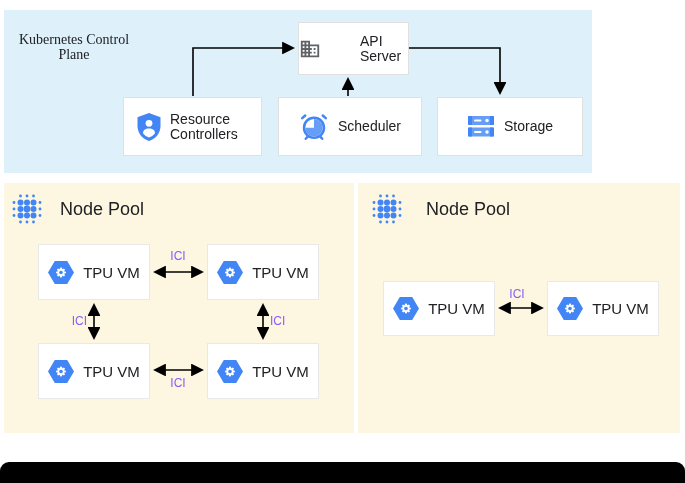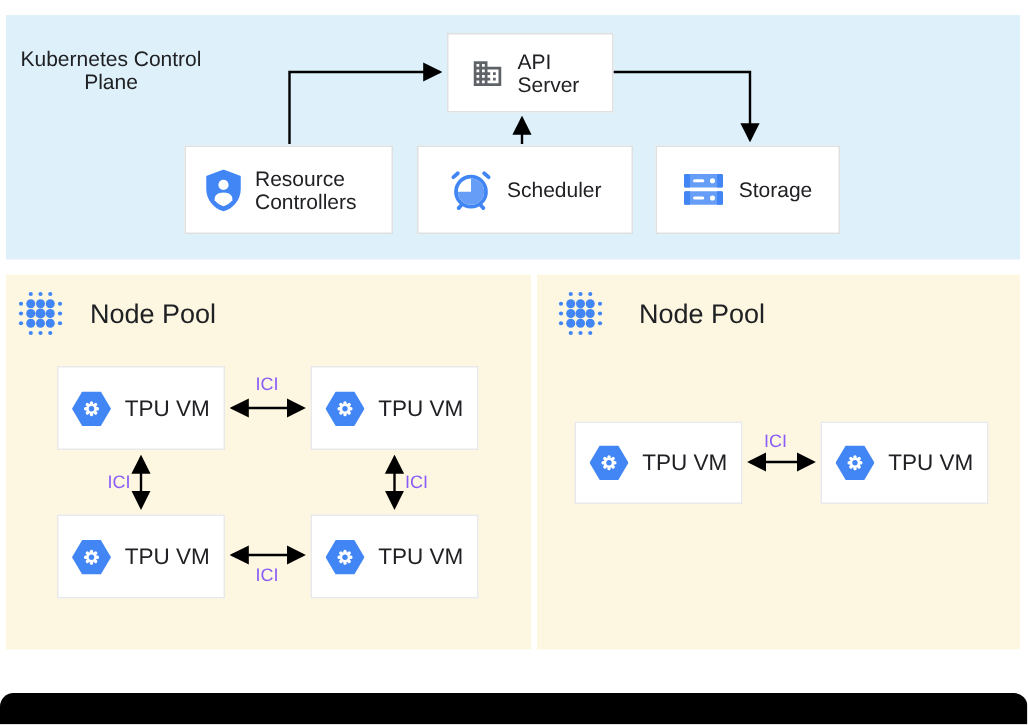--- a/index.html
+++ b/index.html
@@ -1,19 +1,19 @@
 <!DOCTYPE html>
 <html><head>
 <meta charset="utf-8">
 <style>
   html,body{margin:0;padding:0;background:#ffffff;}
   body{font-family:"Liberation Sans",sans-serif;color:#202124;}
   .canvas{position:relative;width:685px;height:483px;background:#ffffff;overflow:hidden;}
   .panel{position:absolute;}
-  .cp-panel{left:4px;top:10px;width:676px;height:163px;background:#def0fa;}
+  .cp-panel{left:4px;top:10px;width:588px;height:163px;background:#def0fa;font-family:Liberation Serif, serif;}
   .pool-panel{background:#fdf7e1;}
   .pool-left{left:4px;top:183px;width:350px;height:250px;}
   .pool-right{left:358px;top:183px;width:322px;height:250px;}
   .cp-title{position:absolute;left:0px;top:22px;width:140px;text-align:center;
             font-size:14px;line-height:15px;color:#202124;}
   .node-box{position:absolute;background:#ffffff;border:1px solid #e0e0e0;box-sizing:border-box;
             display:flex;align-items:center;justify-content:center;gap:9px;}
   .vm-box{border:1px solid #e9e9e9;}
   .lbl{font-size:14px;line-height:15px;color:#202124;}
   .vm-lbl{font-size:15px;color:#202124;}
@@ -50,21 +50,21 @@
       <line x1="348" y1="96" x2="348" y2="79" marker-end="url(#ah)"></line>
       <polyline points="394,48 500,48 500,93" marker-end="url(#ah)"></polyline>
       <line x1="155" y1="272" x2="202" y2="272" marker-start="url(#ah)" marker-end="url(#ah)"></line>
       <line x1="155" y1="370" x2="202" y2="370" marker-start="url(#ah)" marker-end="url(#ah)"></line>
       <line x1="94" y1="305" x2="94" y2="338" marker-start="url(#ah)" marker-end="url(#ah)"></line>
       <line x1="263" y1="305" x2="263" y2="338" marker-start="url(#ah)" marker-end="url(#ah)"></line>
       <line x1="500" y1="308" x2="542" y2="308" marker-start="url(#ah)" marker-end="url(#ah)"></line>
     </g>
   </svg>
 
-  <div class="node-box" style="left:298px;top:22px;width:111px;height:53px;">
+  <div class="node-box" style="left:298px;top:22px;width:111px;height:53px;justify-content:space-between;">
     <span>
       <svg width="22" height="22" viewBox="0 0 24 24">
         <path fill="#5f6368" d="M12 7V3H2v18h20V7H12zM6 19H4v-2h2v2zm0-4H4v-2h2v2zm0-4H4V9h2v2zm0-4H4V5h2v2zm4 12H8v-2h2v2zm0-4H8v-2h2v2zm0-4H8V9h2v2zm0-4H8V5h2v2zm10 12h-8v-2h2v-2h-2v-2h2v-2h-2V9h8v10zm-2-8h-2v2h2v-2zm0 4h-2v2h2v-2z"></path>
       </svg>
     </span>
     <span class="lbl wrap-48">API Server</span>
   </div>
 
   <div class="node-box" style="left:278px;top:97px;width:144px;height:59px;">
     <span>
@@ -86,21 +86,21 @@
     <span>
       <svg width="24" height="28" viewBox="0 0 24 28">
         <path fill="#4285f4" d="M12 0 L23.5 4.3 V13 c0 7-4.8 13.1-11.5 14.9 C5.3 26.1.5 20 .5 13 V4.3 Z"></path>
         <circle cx="12" cy="10.3" r="3.4" fill="#ffffff"></circle>
         <path fill="#ffffff" d="M12 15.4 c-3.7 0-5.9 1.9-5.9 4.1 v1 c1.6 1.9 3.6 3.3 5.9 4 2.3-.7 4.3-2.1 5.9-4 v-1 c0-2.2-2.2-4.1-5.9-4.1 z"></path>
       </svg>
     </span>
     <span class="lbl wrap-78">Resource Controllers</span>
   </div>
 
-  <div class="node-box" style="left:437px;top:97px;width:123px;height:59px;">
+  <div class="node-box" style="left:437px;top:97px;width:146px;height:59px;">
     <span>
       <svg width="28" height="25" viewBox="0 0 28 25">
         <g>
           <rect x="1" y="2" width="26" height="9" rx="1" fill="#669df6"></rect>
           <path d="M2 2 h3 v9 h-3 a1 1 0 0 1 -1 -1 v-7 a1 1 0 0 1 1 -1 z" fill="#4285f4"></path>
           <path d="M23 2 h3 a1 1 0 0 1 1 1 v7 a1 1 0 0 1 -1 1 h-3 z" fill="#4285f4"></path>
           <rect x="7" y="5.5" width="7.5" height="2" rx="1" fill="#ffffff"></rect>
           <circle cx="20" cy="6.5" r="1.7" fill="#ffffff"></circle>
           <rect x="1" y="13.5" width="26" height="9" rx="1" fill="#669df6"></rect>
           <path d="M2 13.5 h3 v9 h-3 a1 1 0 0 1 -1 -1 v-7 a1 1 0 0 1 1 -1 z" fill="#4285f4"></path>

